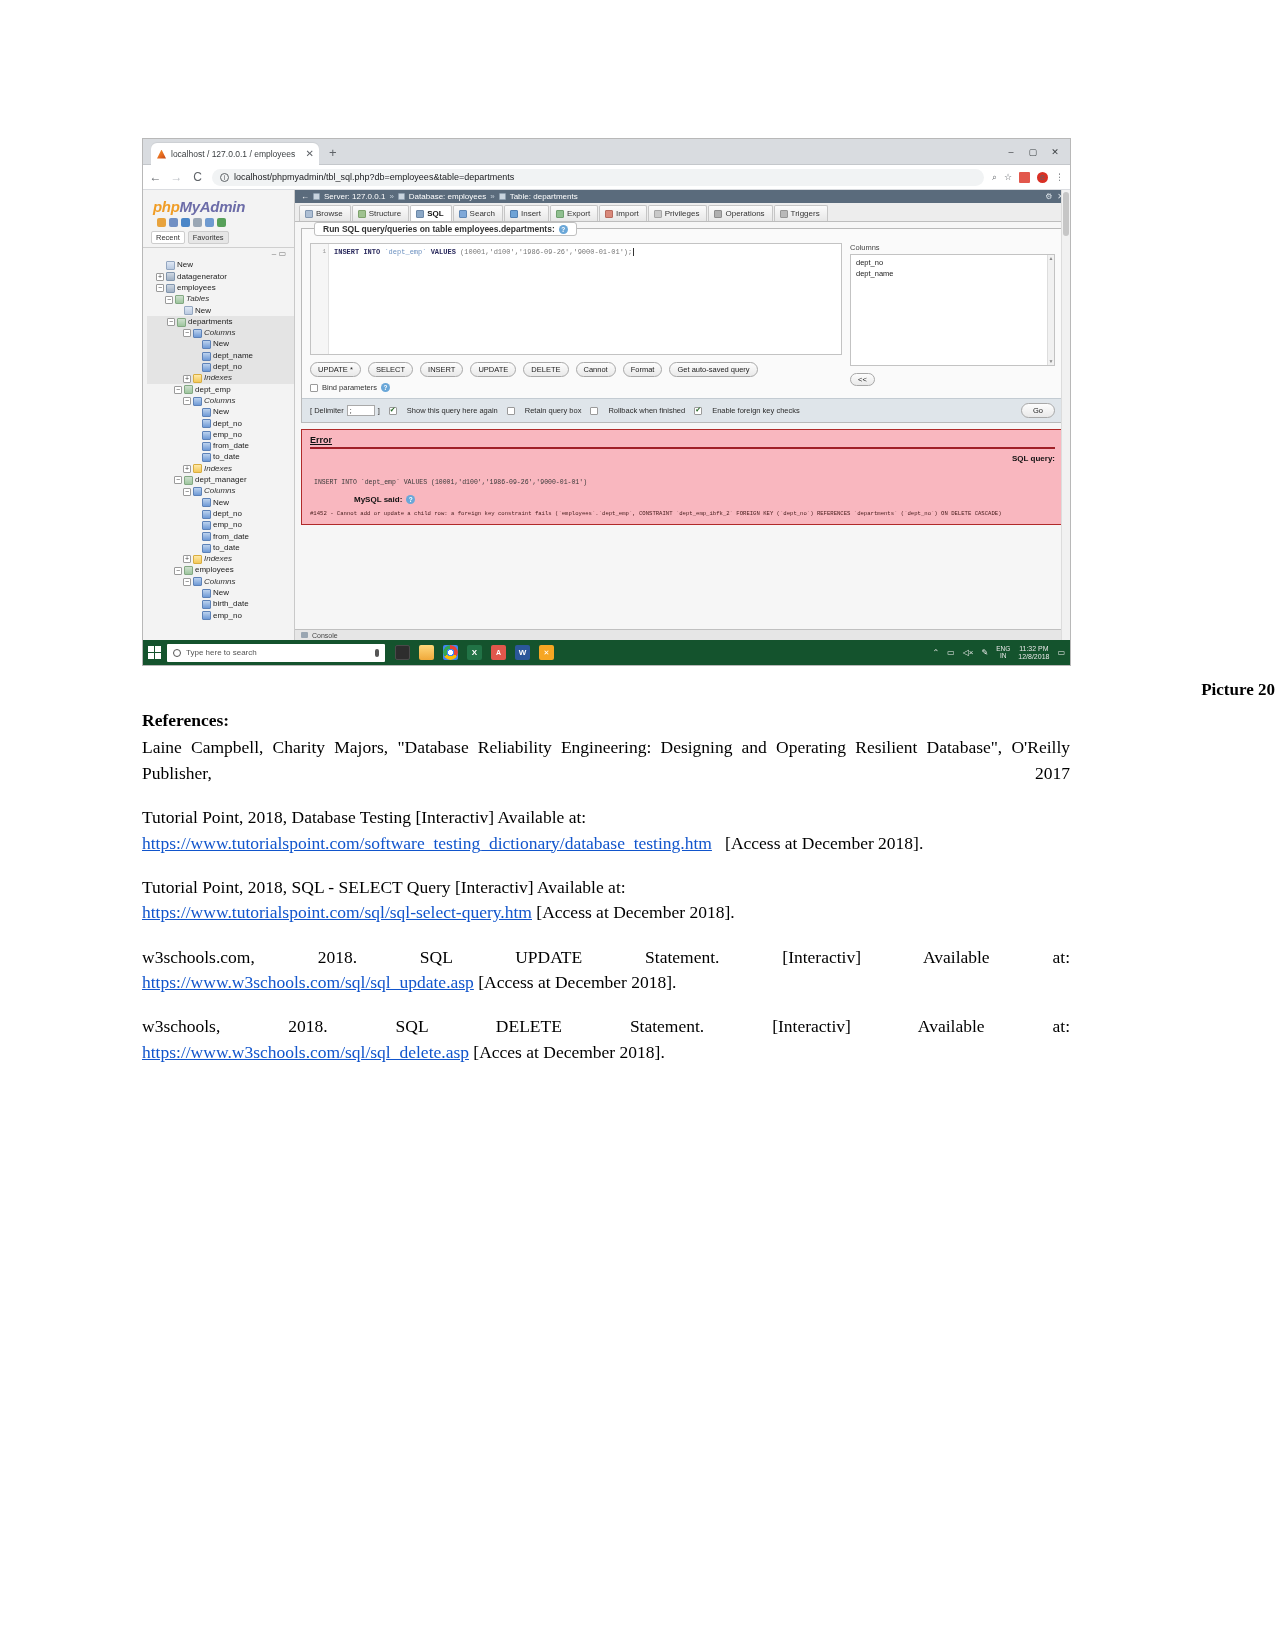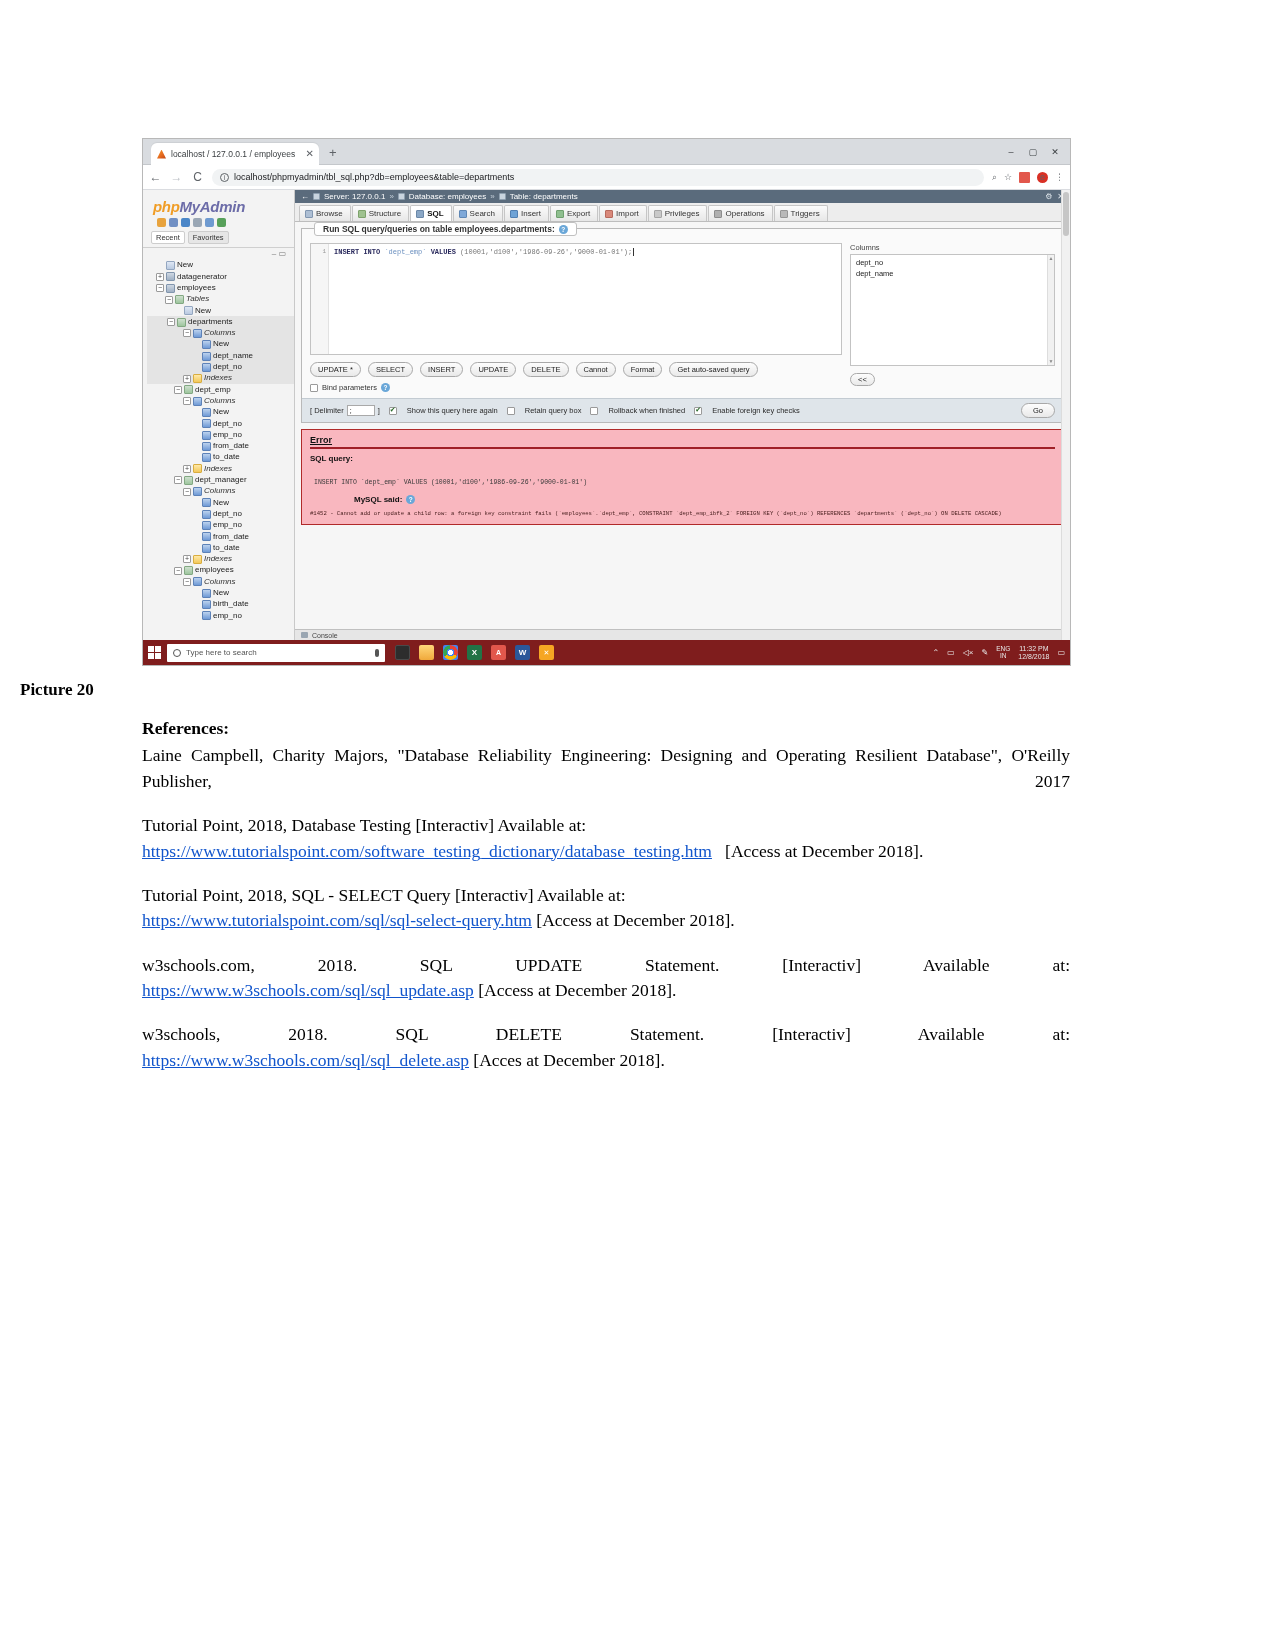--- a/index.html
+++ b/index.html
@@ -233,21 +233,21 @@
 
   .errbox {
     margin:6px; border:1px solid #b02a2a; background:#f9b7bf;
     padding:5px 8px 7px 8px; position:relative;
   }
   .errtitle {
     font-size:9px; font-weight:bold; color:#111;
     border-bottom:2px solid #a01f27; padding-bottom:2px; margin-bottom:5px;
     text-decoration:underline;
   }
-  .errsub { font-size:8px; font-weight:bold; color:#111; margin-bottom:16px; }
+  .errsub { font-size:8px; font-weight:bold; color:#111; margin-bottom:16px;text-align:right; }
   .errquery { font-family:"Liberation Mono", monospace; font-size:6.5px; color:#3a3a3a; margin-bottom:9px; padding-left:4px; }
   .errsaid { font-size:8px; font-weight:bold; color:#111; display:flex; align-items:center; gap:4px; margin-bottom:6px;margin-left:44px; }
   .errdetail {
     font-family:"Liberation Mono", monospace; font-size:5.6px; color:#4a2020;
     white-space:nowrap; overflow:hidden;
   }
 
   .consolebar {
     position:absolute; left:0; right:0; bottom:0; height:11px;
     background:#e6e6e6; border-top:1px solid #c0c0c0;
@@ -256,21 +256,21 @@
   .consolebar .ci { width:7px;height:6px;background:#9aa6b2;border-radius:1px; }
 
   .pagescroll {
     position:absolute; right:0; top:0; bottom:0; width:9px;
     background:#f1f1f1; border-left:1px solid #dcdcdc;
   }
   .pagescroll .thumb { position:absolute; left:1px; right:1px; top:2px; height:44px; background:#c6c6c6; border-radius:4px; }
 
   
   .taskbar {
-    height:25px; background:#7f1d1d; display:flex; align-items:center;
+    height:25px; background:#14532d; display:flex; align-items:center;
     padding:0 5px; gap:6px;
   }
   .winlogo { width:13px;height:13px; display:grid; grid-template-columns:1fr 1fr; grid-gap:1.5px; }
   .winlogo i { background:#fff; display:block; }
   .srchbox {
     width:218px; height:18px; background:#fff; border-radius:1px;
     display:flex; align-items:center; gap:5px; padding:0 6px;
     font-size:8px; color:#555;
   }
   .srchcirc { width:8px;height:8px;border:1.4px solid #555;border-radius:50%; flex:none; }
@@ -284,28 +284,27 @@
   .tb-excel{background:#217346;color:#fff;font-size:8px;display:flex;align-items:center;justify-content:center;font-weight:bold;}
   .tb-pdf{background:#e2574c;color:#fff;font-size:7px;display:flex;align-items:center;justify-content:center;font-weight:bold;}
   .tb-word{background:#2b579a;color:#fff;font-size:8px;display:flex;align-items:center;justify-content:center;font-weight:bold;}
   .tb-pma{background:#f6a623;color:#fff;font-size:7px;display:flex;align-items:center;justify-content:center;}
   .tray { margin-left:auto; display:flex; align-items:center; gap:8px; color:#e8e8e8; font-size:8px; }
   .tray .lang { text-align:center; line-height:1.05; font-size:6.5px; }
   .tray .clock { text-align:center; line-height:1.1; font-size:7px; }
 
   
   .caption {
-    position:absolute; left:0; right:0; top:680px; text-align:left;
-    font-size:17px; font-weight:bold; font-family:"Liberation Serif", serif;margin-left:20px;
+    position:absolute; left:0; right:0; top:680px; text-align:right;
+    font-size:17px; font-weight:bold; font-family:"Liberation Serif", serif;
   }
   .doc {
     position:absolute; left:142px; top:708px; width:928px;
     font-family:"Liberation Serif", serif; font-size:17.5px; line-height:1.45;
     text-align:justify;
-    margin-top:8px;
   }
   .doc h3 { font-size:17.5px; margin:0 0 2px 0; font-weight:bold; }
   .doc p { margin:0 0 19px 0; }
   .doc .lnk { color:#1155cc; text-decoration:underline; }
   .jst { text-align:justify; text-align-last:justify; }
 </style>
 </head>
 <body>
 
 <div class="shot">

